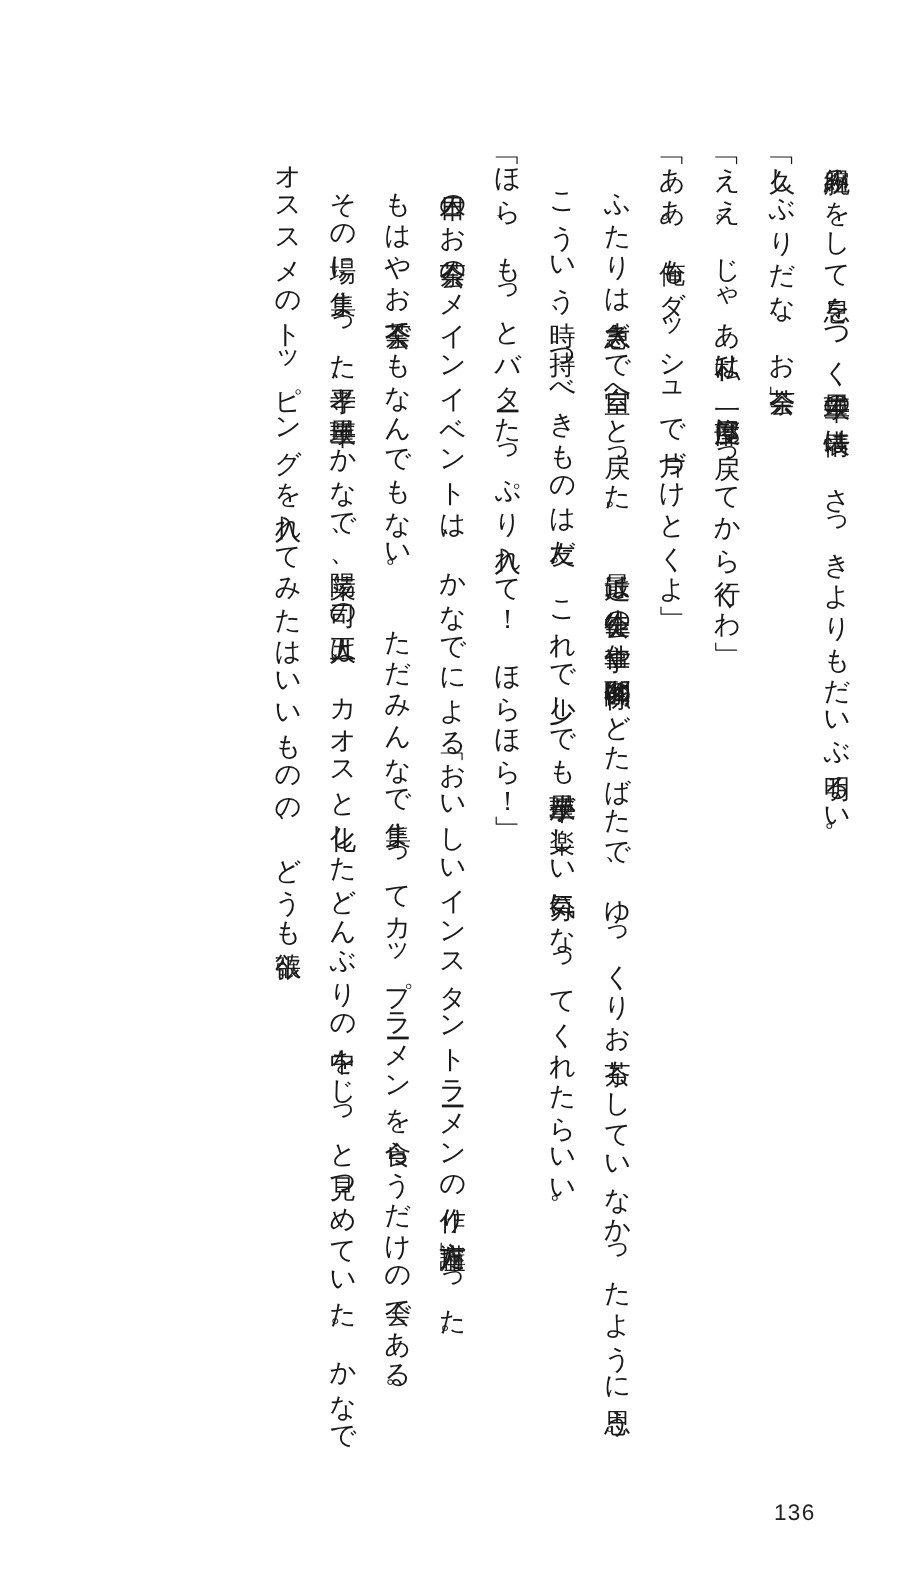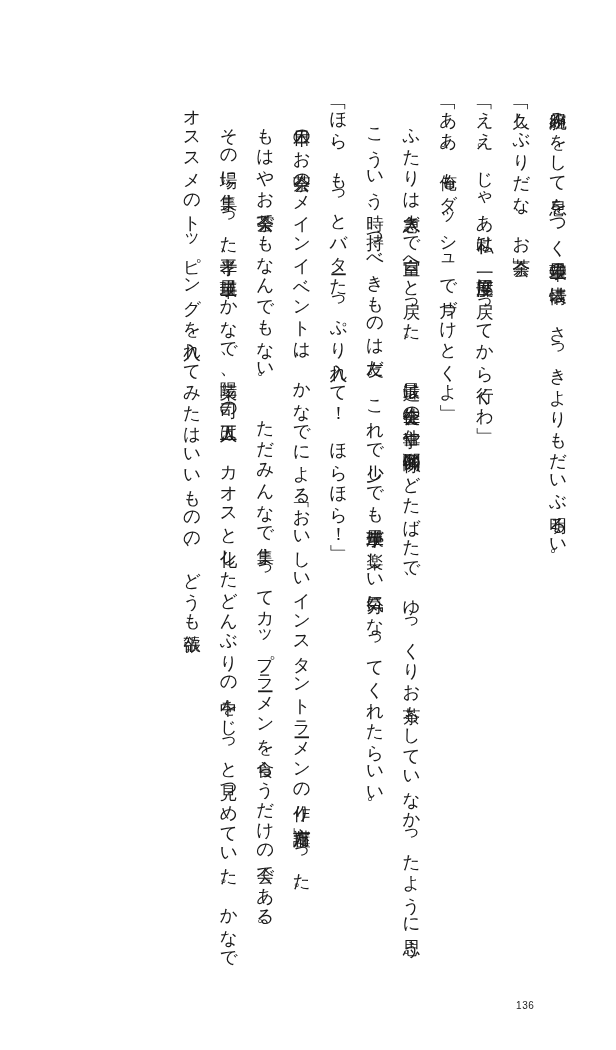--- a/index.html
+++ b/index.html
@@ -45,21 +45,21 @@
     text-indent: 1em;
   }
   #text-body p.noindent {
     text-indent: 0;
   }
   #page-number {
     position: absolute;
     left: 516px;
     top: 1000px;
     width: 70px;
-    font-size: 10px;
+    font-size: 15px;
     font-family: "Liberation Sans", sans-serif;
     color: #222222;
     letter-spacing: 0.06em;
     text-align: left;
   }
 </style>
 </head>
 <body>
 
 <div id="page">

